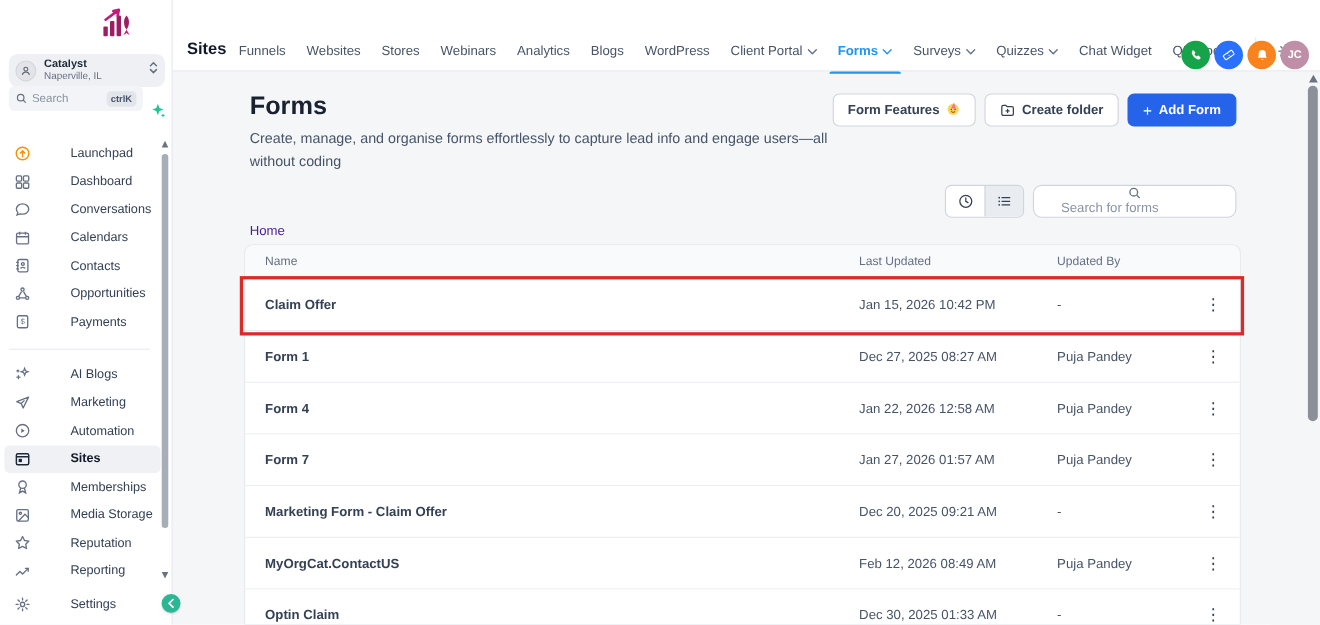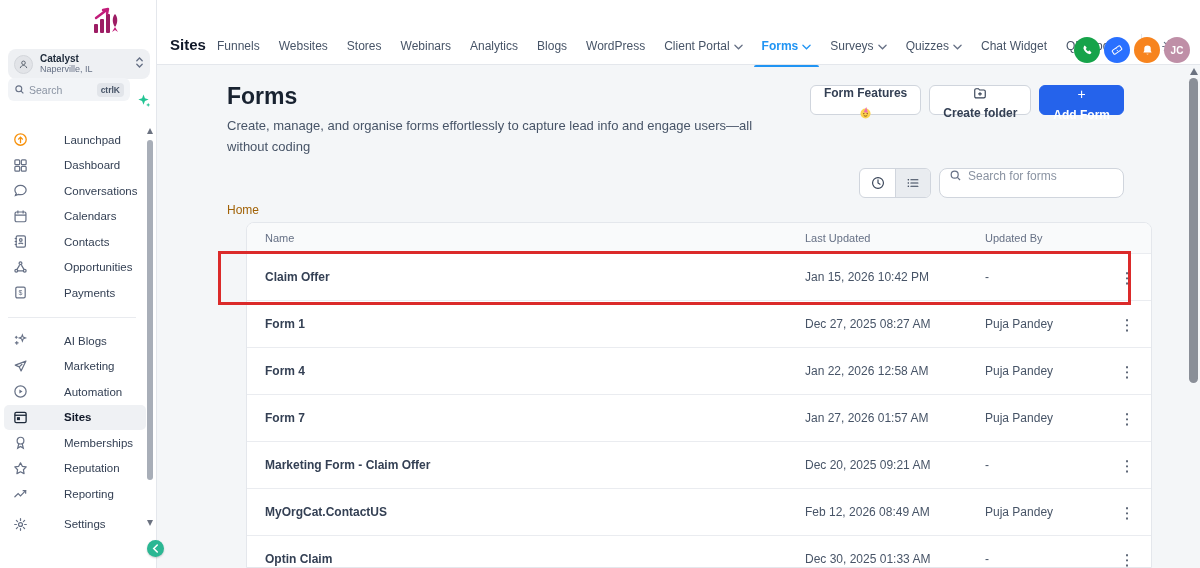--- a/index.html
+++ b/index.html
@@ -72,37 +72,37 @@
   .circle-ic.avatar { background:#bf8fa7; color:#fff; font-size:10px; font-weight:700; }
 
   
   #main { position:absolute; left:157px; top:65px; width:1043px; height:503px; background:#f4f6f8; }
   .pg-title { position:absolute; left:70px; top:18px; font-size:23px; font-weight:700; color:#182230; }
   .pg-desc { position:absolute; left:70px; top:50px; width:540px; font-size:13px; color:#475467;
     line-height:21px; }
   .hdr-btns { position:absolute; right:76px; top:20px; display:flex; gap:8px; }
   .btn { height:30px; border-radius:6px; display:flex; align-items:center; gap:6px; padding:0 13px;
     font-size:12px; font-weight:600; cursor:pointer; border:1px solid #d0d5dd; background:#fff;
-    color:#344054; white-space:nowrap;flex-direction:column; }
+    color:#344054; white-space:nowrap; }
   .btn.primary { background:#2563eb; border-color:#2563eb; color:#fff; }
   .btn .bic { display:flex; color:#475467; }
   .toolbar { position:absolute; right:76px; top:103px; display:flex; gap:8px; }
   .seg { display:flex; height:30px; border:1px solid #d0d5dd; border-radius:6px; overflow:hidden;
     background:#fff; }
   .seg-btn { width:35px; display:flex; align-items:center; justify-content:center; cursor:pointer;
     color:#344054; }
   .seg-btn + .seg-btn { border-left:1px solid #d0d5dd; background:#e9ecf0; }
   .forms-search { width:185px; height:30px; background:#fff; border:1px solid #d0d5dd; border-radius:8px;
-    display:flex; align-items:flex-start; padding:0 9px; }
+    display:flex; align-items:center; padding:0 9px;flex-direction:column; }
   .forms-search input { border:none; outline:none; width:140px; font-size:12px; color:#344054;
     margin-left:6px; font-family:"Liberation Sans", sans-serif; }
   .forms-search input::placeholder { color:#8a93a2; }
-  .crumb { position:absolute; left:70px; top:138px; font-size:12px; color:#a16207; cursor:pointer; }
+  .crumb { position:absolute; left:70px; top:138px; font-size:12px; color:#4c1d95; cursor:pointer; }
   .card { position:absolute; left:65px; top:157px; width:906px; height:346px; background:#fff;
-    border:1px solid #e4e7ec; border-radius:8px 8px 0 0; overflow:hidden;margin-left:24px; }
+    border:1px solid #e4e7ec; border-radius:8px 8px 0 0; overflow:hidden; }
   .thead, .trow { display:grid; grid-template-columns:540px 180px 118px 1fr; align-items:center;
     padding-left:18px; }
   .thead { height:31px; background:#f9fafb; border-bottom:1px solid #eaecf0; font-size:11px;
     color:#667085; }
   .trow { height:47px; border-bottom:1px solid #eaecf0; background:#fff; }
   .c-name { font-size:12px; font-weight:600; color:#344054; cursor:pointer; }
   .c-date, .c-user { font-size:12px; color:#475467; }
   .kebab { justify-self:center; font-size:15px; color:#344054; cursor:pointer; letter-spacing:0;
     line-height:1; padding:4px 6px; }
   .annotation { position:absolute; left:61px; top:186px; width:913px; height:54px;
@@ -281,20 +281,30 @@
         <span class="nic">
           <svg width="15" height="15" viewBox="0 0 16 16" fill="none" stroke="currentColor" stroke-width="1.3">
               <circle cx="8" cy="6" r="3.6"></circle>
               <path d="M6.2 9.2L5 14l3-1.8L11 14l-1.2-4.8"></path>
             </svg>
         </span>
         <span class="nlbl">Memberships</span>
       </div>
       <div class="nav-item">
         <span class="nic">
+          <svg width="15" height="15" viewBox="0 0 16 16" fill="none" stroke="currentColor" stroke-width="1.3">
+              <rect x="2.4" y="2.4" width="11.2" height="11.2" rx="1.5"></rect>
+              <circle cx="5.9" cy="5.9" r="1.1"></circle>
+              <path d="M13.6 10.2L10.4 7 4 13.4"></path>
+            </svg>
+        </span>
+        <span class="nlbl">Media Storage</span>
+      </div>
+      <div class="nav-item">
+        <span class="nic">
           <svg width="15" height="15" viewBox="0 0 16 16" fill="none" stroke="currentColor" stroke-width="1.3" stroke-linejoin="round">
               <path d="M8 1.9l1.9 3.8 4.2.6-3 3 .7 4.2L8 11.5l-3.8 2 .7-4.2-3-3 4.2-.6z"></path>
             </svg>
         </span>
         <span class="nlbl">Reputation</span>
       </div>
       <div class="nav-item">
         <span class="nic">
           <svg width="15" height="15" viewBox="0 0 16 16" fill="none" stroke="currentColor" stroke-width="1.3" stroke-linecap="round">
               <path d="M2 11.5l3.5-3.5 2.5 2.5 5.5-5.5"></path>

